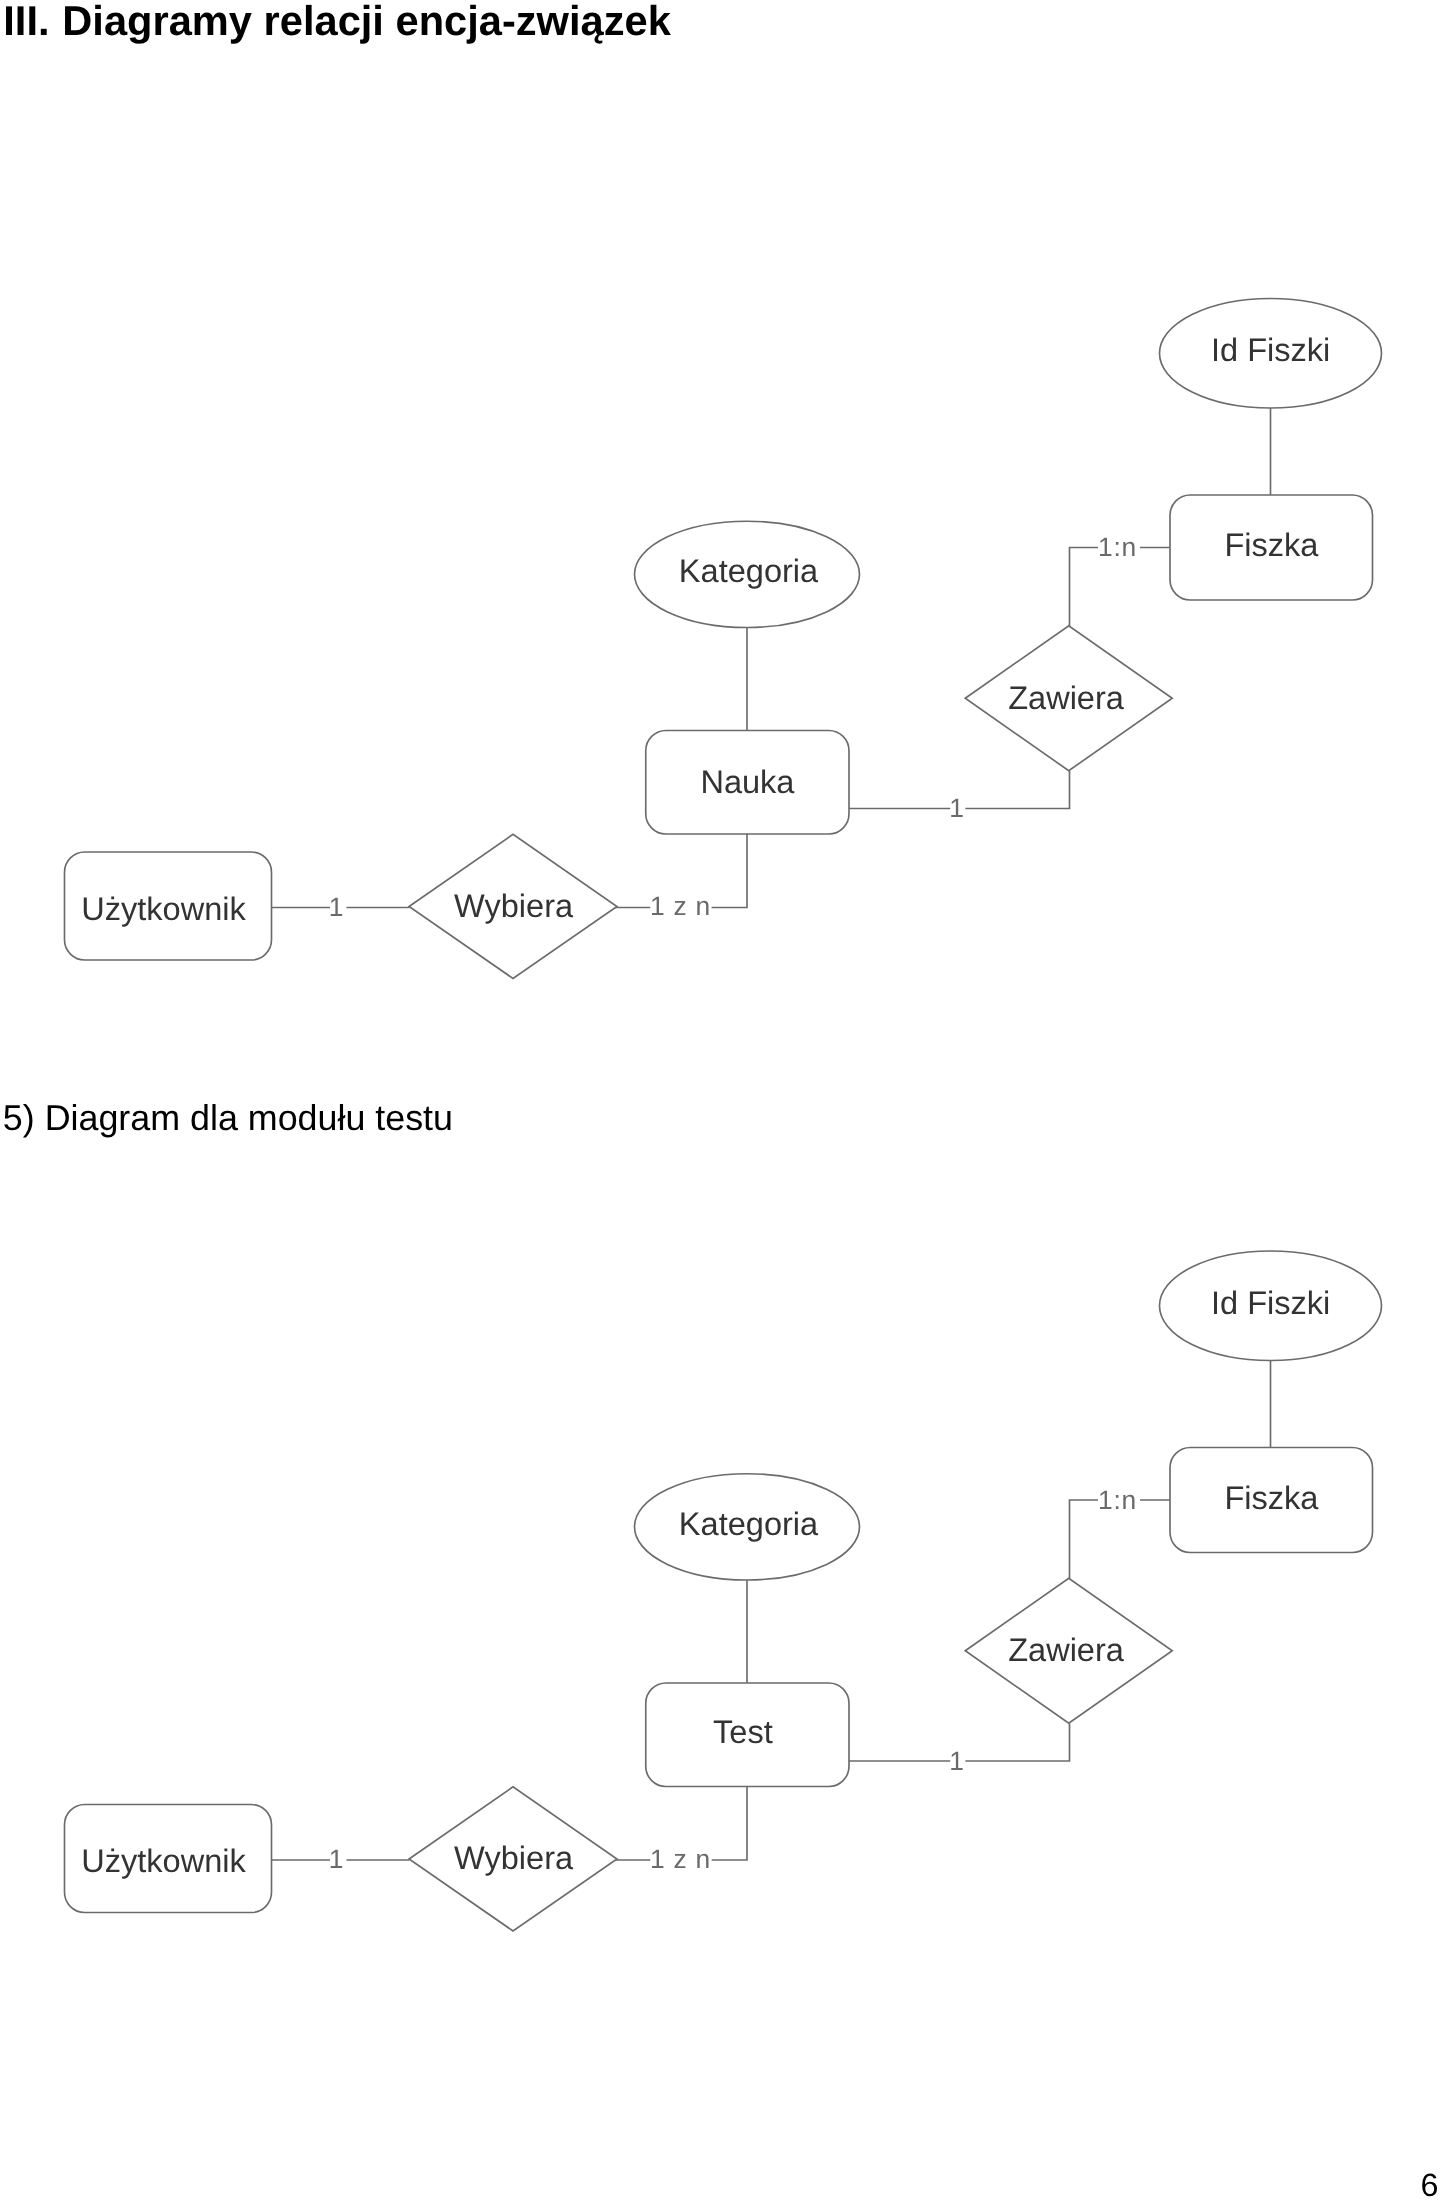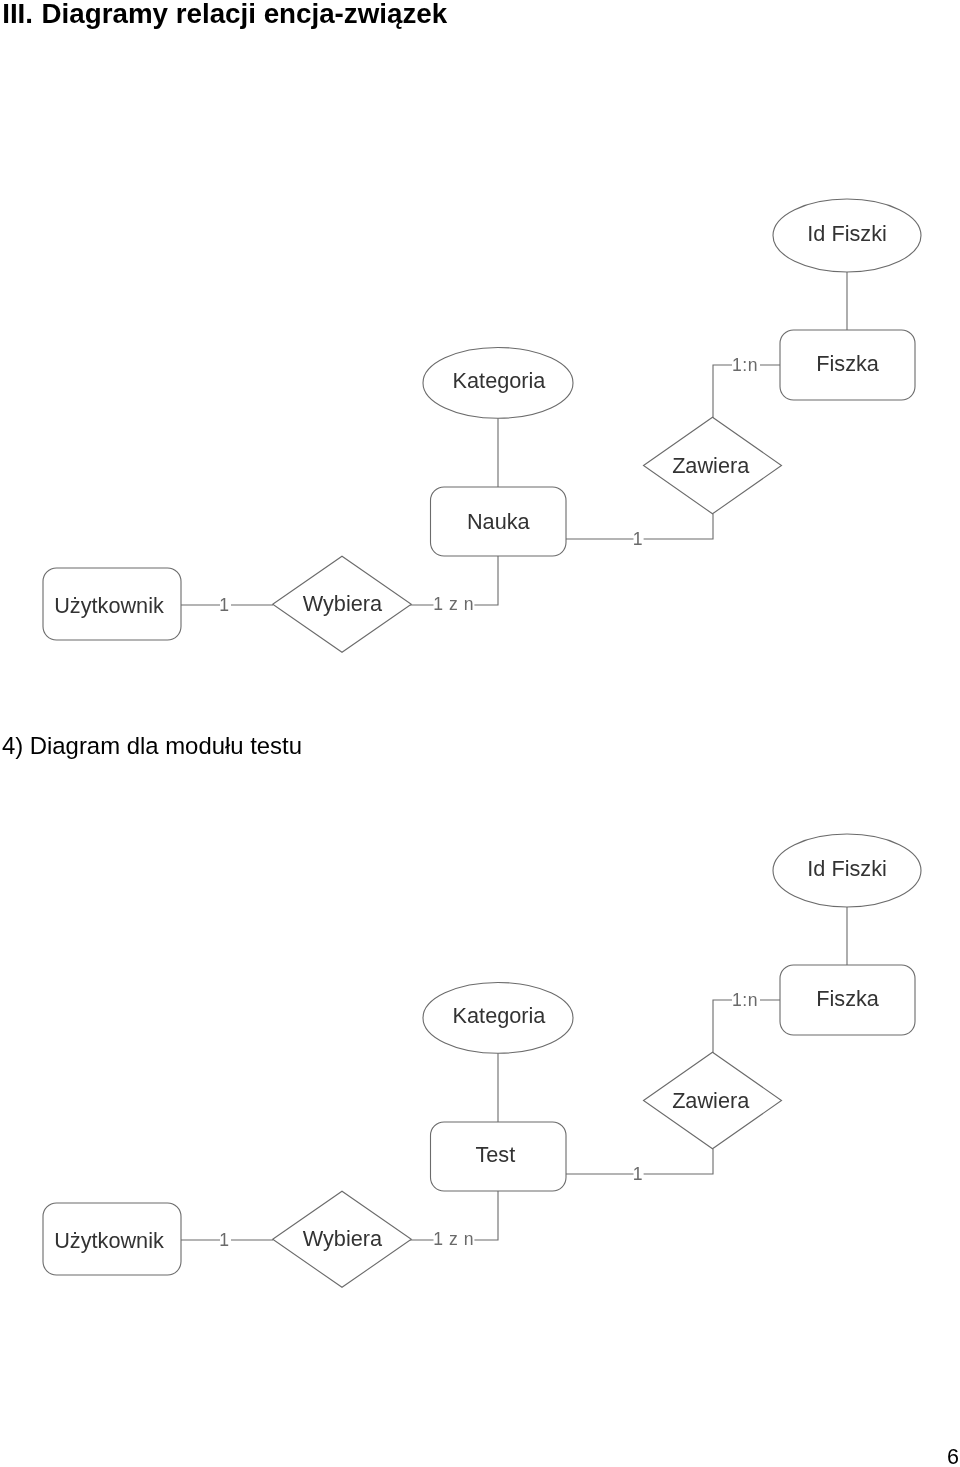--- a/index.html
+++ b/index.html
@@ -9,21 +9,21 @@
   .h-gap{display:inline-block;width:8.5px;}
   .h-sub{position:absolute;left:1.9px;font-size:23.9px;font-weight:normal;color:#000;white-space:nowrap;}
   .pagenum{position:absolute;left:947px;top:1447px;font-size:21.5px;color:#000;font-weight:normal;line-height:21px;}
   svg.diagram{position:absolute;left:0;overflow:visible;}
 </style>
 </head>
 <body>
 
 <div class="page">
   <div class="h-main"><span>III.</span><span class="h-gap"></span><span>Diagramy relacji encja-związek</span></div>
-  <div class="h-sub" id="sub2" style="top:732px">4) Diagram dla modułu testu</div>
+  <div class="h-sub" id="sub2" style="top:732px">5) Diagram dla modułu testu</div>
   <div class="pagenum">6</div>
 
   <svg class="diagram" id="diagram1" style="top:160px" width="960" height="520" viewBox="0 0 960 520">
     <g class="links" fill="none" stroke="#6b6b6b" stroke-width="1.1" shape-rendering="geometricPrecision">
       <path d="M847 112 L847 170"></path>
       <path d="M780 205 L760 205 M732 205 L713 205 L713 258"></path>
       <path d="M498 258 L498 327"></path>
       <path d="M566 379 L633.5 379 M643.6 379 L713 379 L713 354"></path>
       <path d="M181 445 L220 445 M231 445 L273 445"></path>
       <path d="M410 445 L433.5 445 M474.4 445 L498 445 L498 396"></path>

